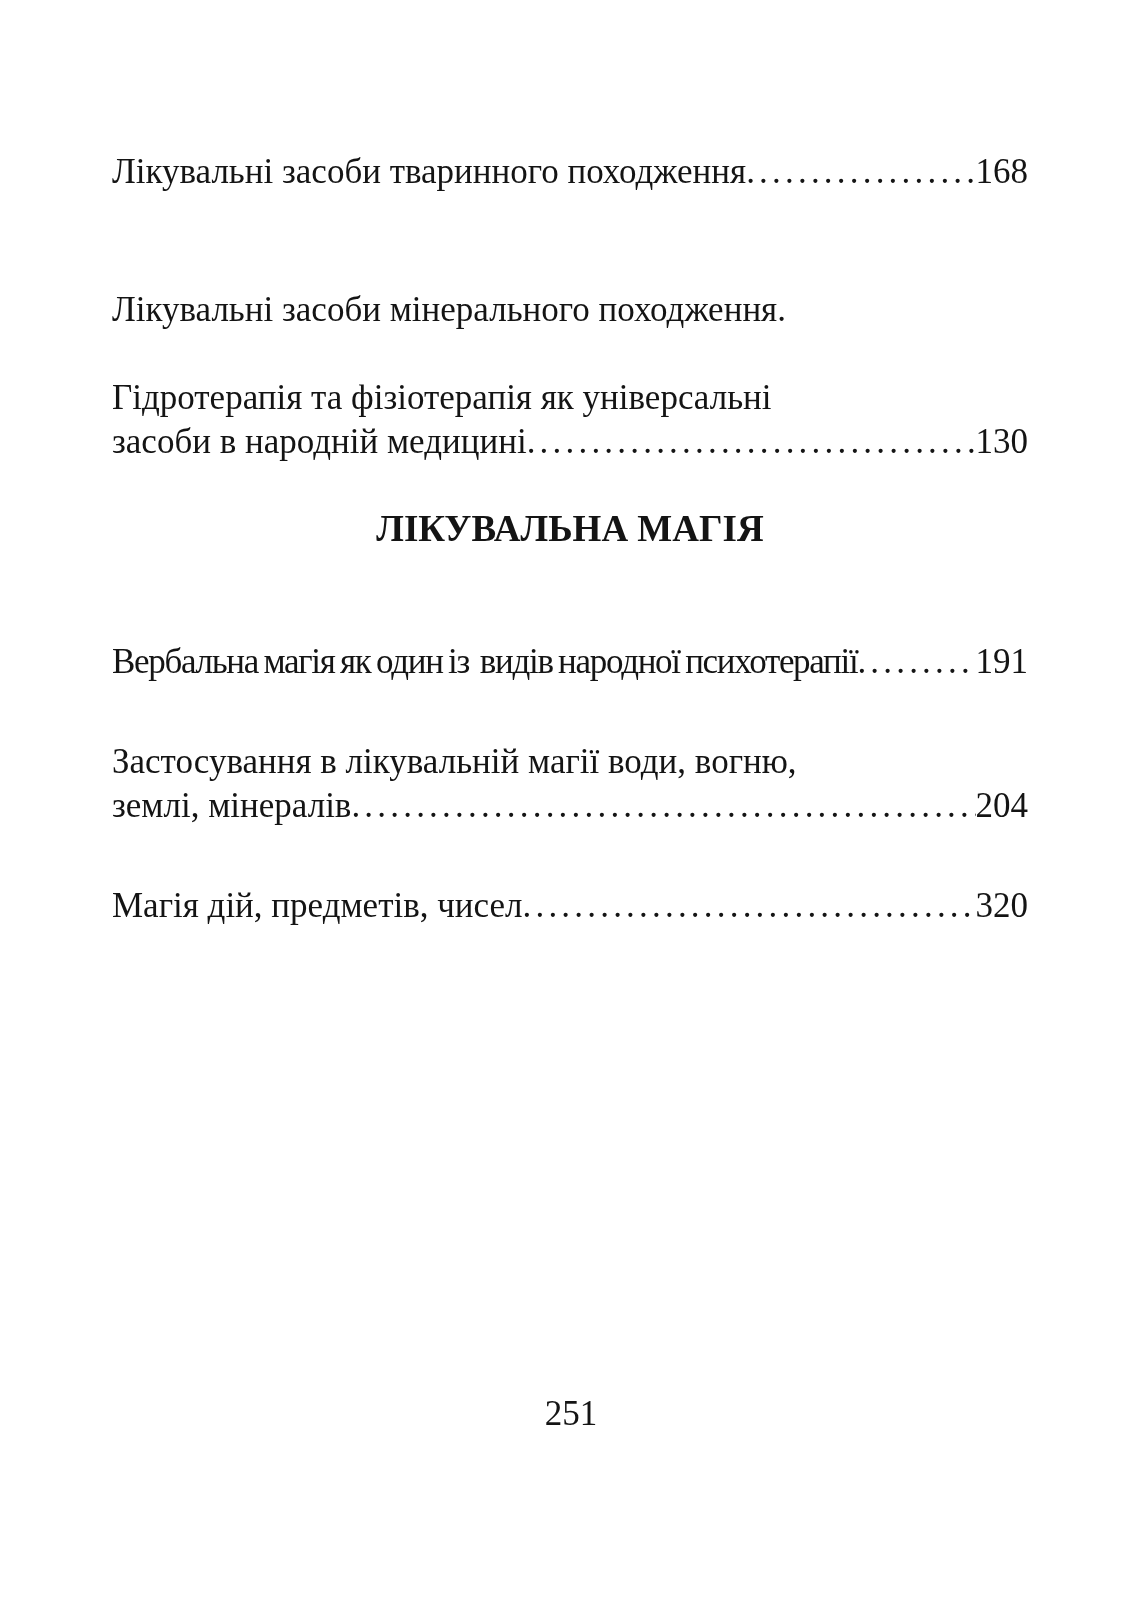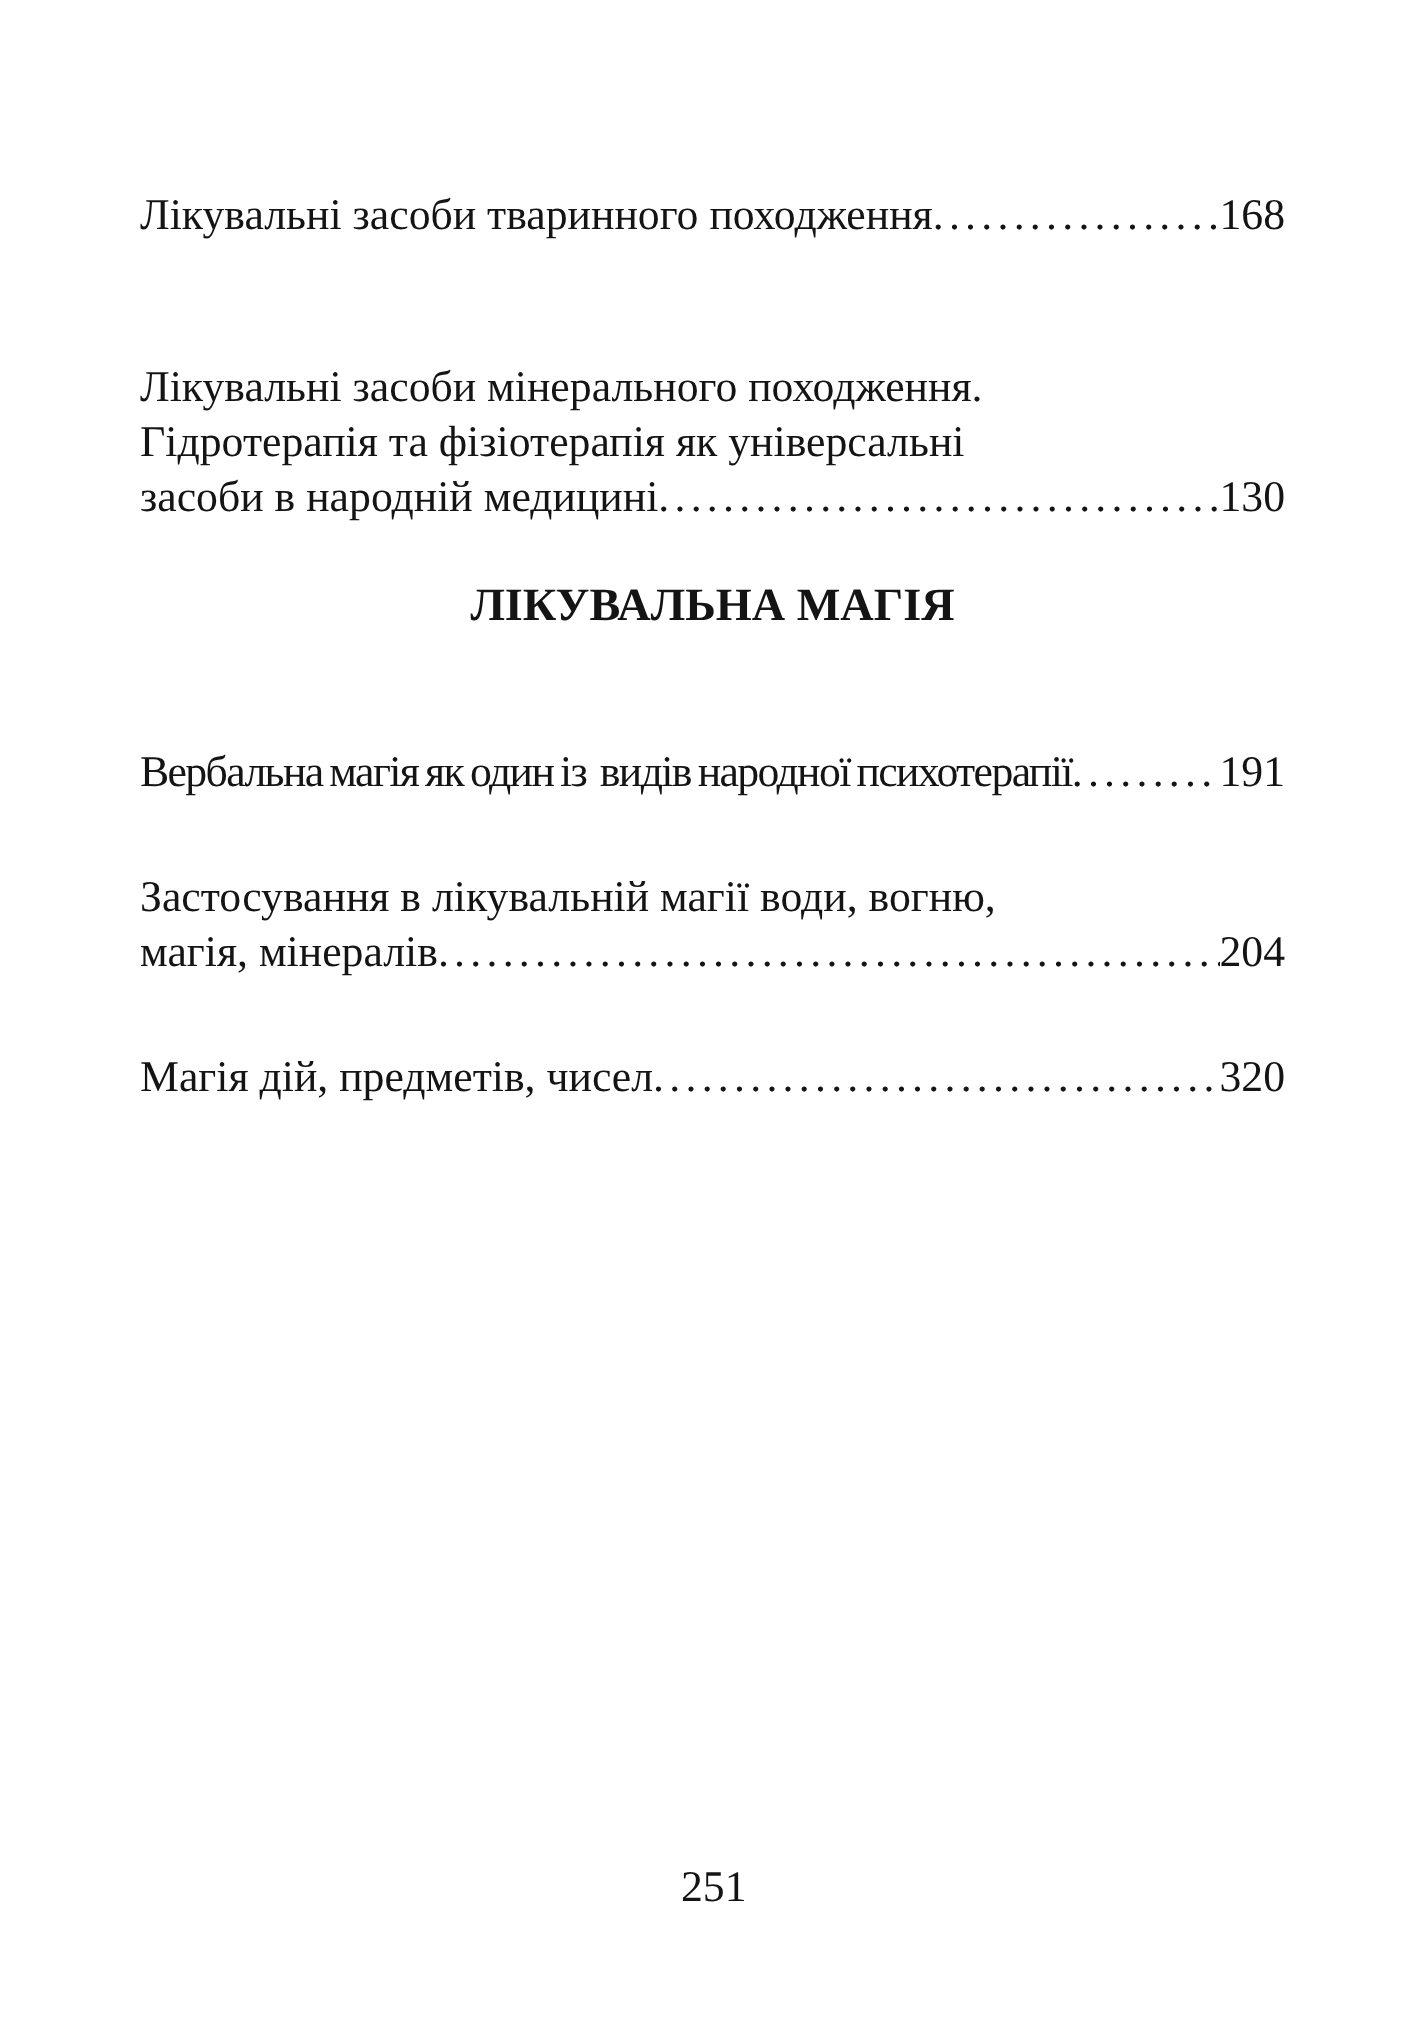--- a/index.html
+++ b/index.html
@@ -19,20 +19,21 @@
     overflow: hidden;
   }
   .toc {
     position: absolute;
     left: 112px;
     right: 114px;
     top: 150px;
   }
   .toc-line {
     white-space: pre;
+    margin-top: 44px;
   }
   .row {
     display: flex;
     align-items: baseline;
   }
   .t {
     flex: 0 0 auto;
     white-space: pre;
   }
   .tight {
@@ -59,21 +60,21 @@
     font-size: 37px;
     font-weight: bold;
     text-align: center;
     white-space: pre;
   }
   .entry-3 { margin-top: 86px; }
   .entry-4 { margin-top: 56px; }
   .entry-5 { margin-top: 56px; }
   .footer-page-number {
     position: absolute;
-    top: 1490px;
+    top: 1394px;
     left: 0;
     width: 100%;
     text-align: center;
     line-height: 40px;
   }
 </style>
 </head>
 <body>
 
 <div class="page">
@@ -103,21 +104,21 @@
       <div class="row">
         <span class="t tight">Вербальна магія як один із  видів народної психотерапії</span>
         <span class="dots"></span>
         <span class="num">191</span>
       </div>
     </div>
 
     <div class="entry entry-4">
       <div class="toc-line">Застосування в лікувальній магії води, вогню,</div>
       <div class="row">
-        <span class="t">магія, мінералів</span>
+        <span class="t">землі, мінералів</span>
         <span class="dots"></span>
         <span class="num">204</span>
       </div>
     </div>
 
     <div class="entry entry-5">
       <div class="row">
         <span class="t">Магія дій, предметів, чисел</span>
         <span class="dots"></span>
         <span class="num">320</span>

